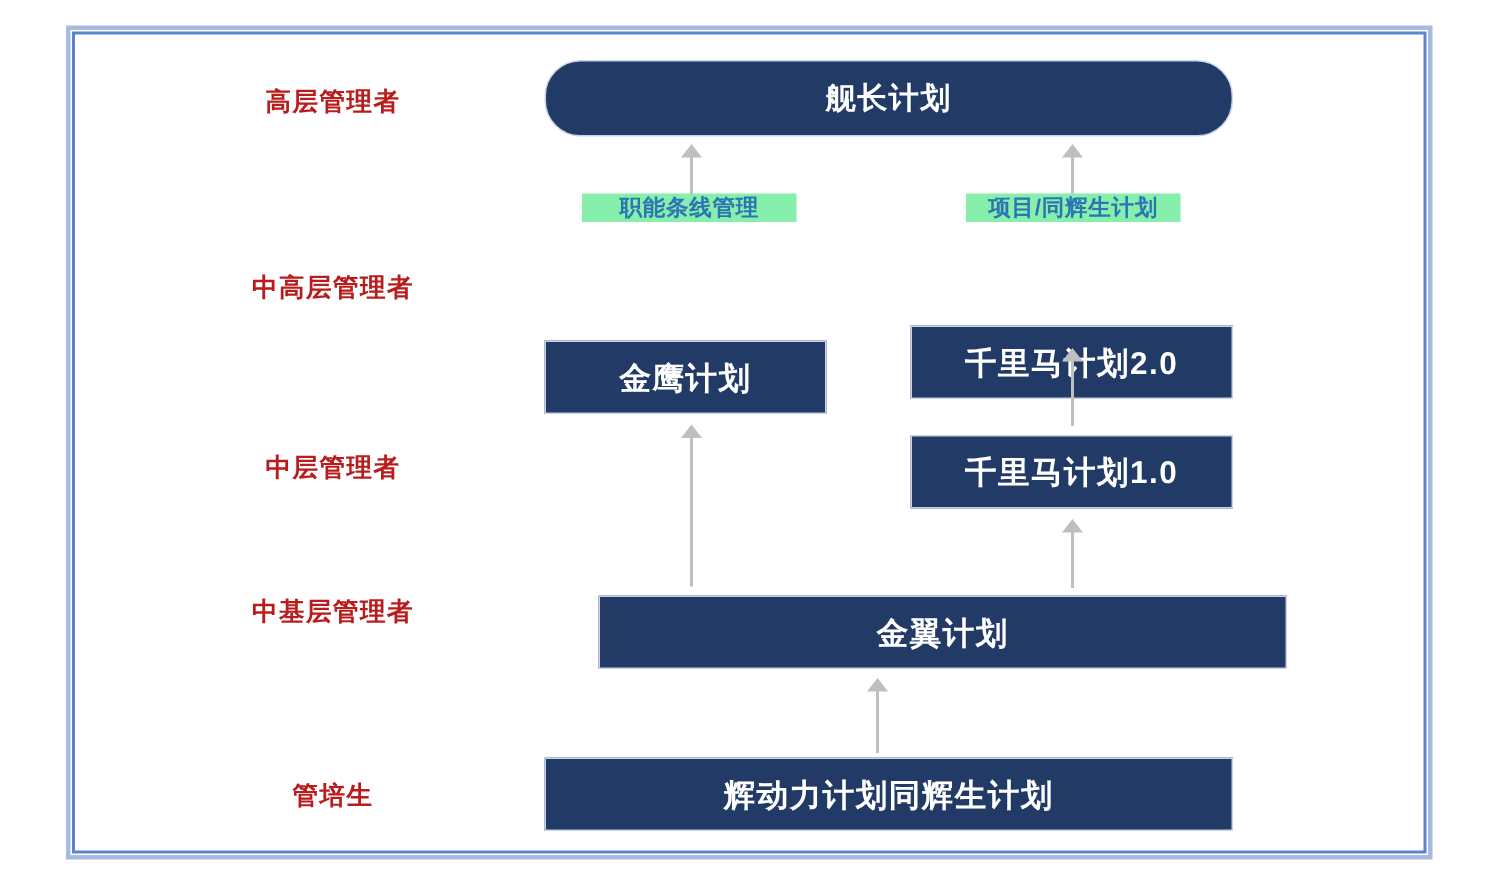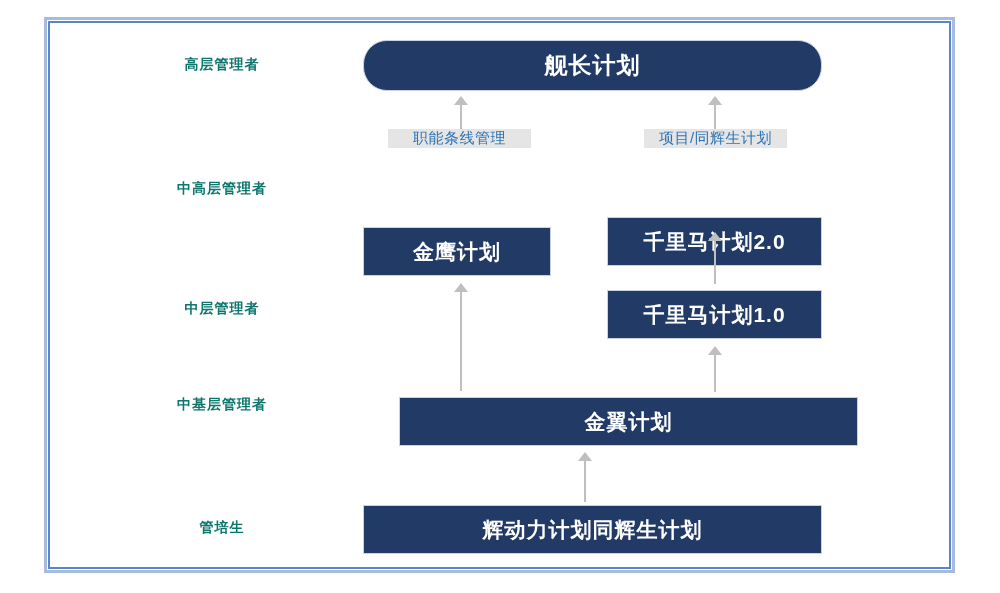--- a/index.html
+++ b/index.html
@@ -25,23 +25,23 @@
     position:absolute;
     left:48px;top:21px;
     width:903px;height:548px;
     border:2px solid #5b85ca;
     box-sizing:border-box;
   }
 
   
   .tier-label{
     position:absolute;
-    color:#0f766e;
+    color:#b91c1c;
     font-weight:bold;
-    font-size:14px;
+    font-size:17px;
     letter-spacing:1px;
     text-align:center;
     width:240px;
     left:102px;
     white-space:nowrap;
   }
 
   
   .box{
     position:absolute;
@@ -80,44 +80,44 @@
     width:0;height:0;
     border-left:7px solid transparent;
     border-right:7px solid transparent;
     border-bottom:9px solid #bfbfbf;
   }
 
   
   .arrow-caption{
     position:absolute;
     color:#2E74B5;
-    font-weight:normal;
+    font-weight:bold;
     font-size:15px;
     letter-spacing:0.5px;
     white-space:nowrap;
     text-align:center;
-    background:#e5e5e5;
+    background:#86efac;
     padding:0 4px;
   }
 </style>
 </head>
 <body>
 
 <div id="stage">
 
   <div class="frame-outer"></div>
   <div class="frame-inner"></div>
 
   <div class="tier-label" style="top:56px;">高层管理者</div>
   <div class="tier-label" style="top:180px;">中高层管理者</div>
   <div class="tier-label" style="top:300px;">中层管理者</div>
   <div class="tier-label" style="top:396px;">中基层管理者</div>
   <div class="tier-label" style="top:519px;">管培生</div>
 
-  <div class="box" style="left:363px;top:40px;width:459px;height:51px;font-size:23px;border-radius:24px;">
+  <div class="box" style="left:363px;top:40px;width:459px;height:51px;font-size:20px;border-radius:24px;">
     <span>舰长计划</span>
   </div>
 
   <div class="box" style="left:607px;top:176px;width:215px;height:49px;margin-top:41px;">
     <span>千里马计划2.0</span>
   </div>
 
   <div class="box" style="left:363px;top:227px;width:188px;height:49px;">
     <span>金鹰计划</span>
   </div>

